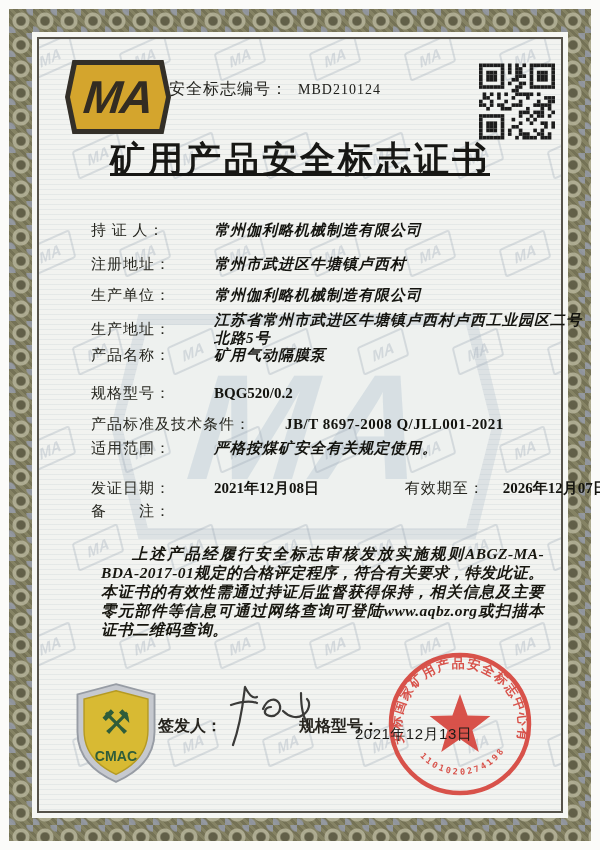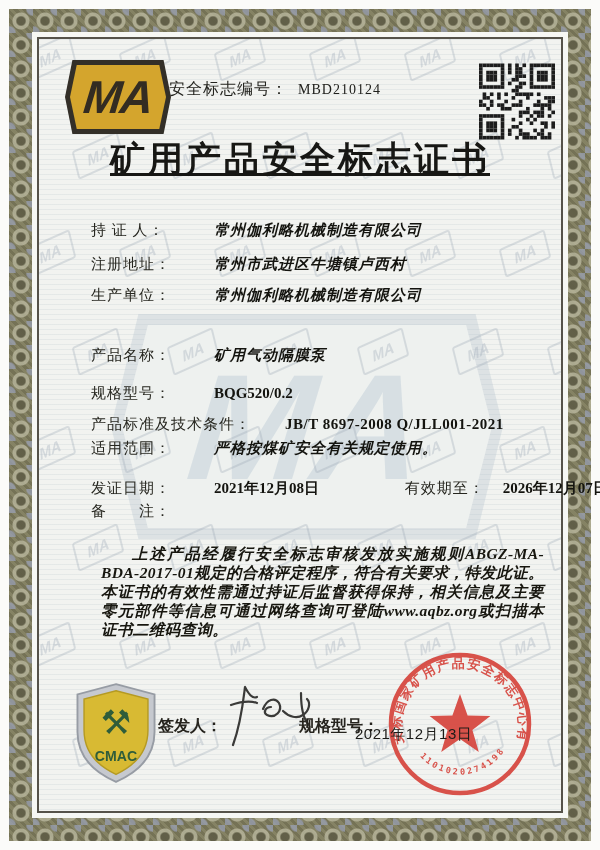--- a/index.html
+++ b/index.html
@@ -354,20 +354,23 @@
 
     <div class="row z2" style="top:216px">
       <span class="flabel w128">注册地址：</span><span class="fvalue kai">常州市武进区牛塘镇卢西村</span>
     </div>
     <div class="row z2" style="top:182px">
       <span class="flabel w128">持 证 人：</span><span class="fvalue kai">常州伽利略机械制造有限公司</span>
     </div>
     <div class="row z2" style="top:247px">
       <span class="flabel w128">生产单位：</span><span class="fvalue kai">常州伽利略机械制造有限公司</span>
     </div>
+    <div class="row z2" style="top:272px">
+      <span class="flabel w128" style="padding-top:9px">生产地址：</span><span class="fvalue kai wrapv">江苏省常州市武进区牛塘镇卢西村卢西工业园区二号北路5号</span>
+    </div>
     <div class="row z2" style="top:307px">
       <span class="flabel w128">产品名称：</span><span class="fvalue kai">矿用气动隔膜泵</span>
     </div>
     <div class="row z2" style="top:345px">
       <span class="flabel w128">规格型号：</span><span class="fvalue">BQG520/0.2</span>
     </div>
     <div class="row row-std z2" style="top:376px">
       <span class="flabel">产品标准及技术条件：</span><span class="fvalue">JB/T 8697-2008  Q/JLL001-2021</span>
     </div>
     <div class="row z2" style="top:400px">

